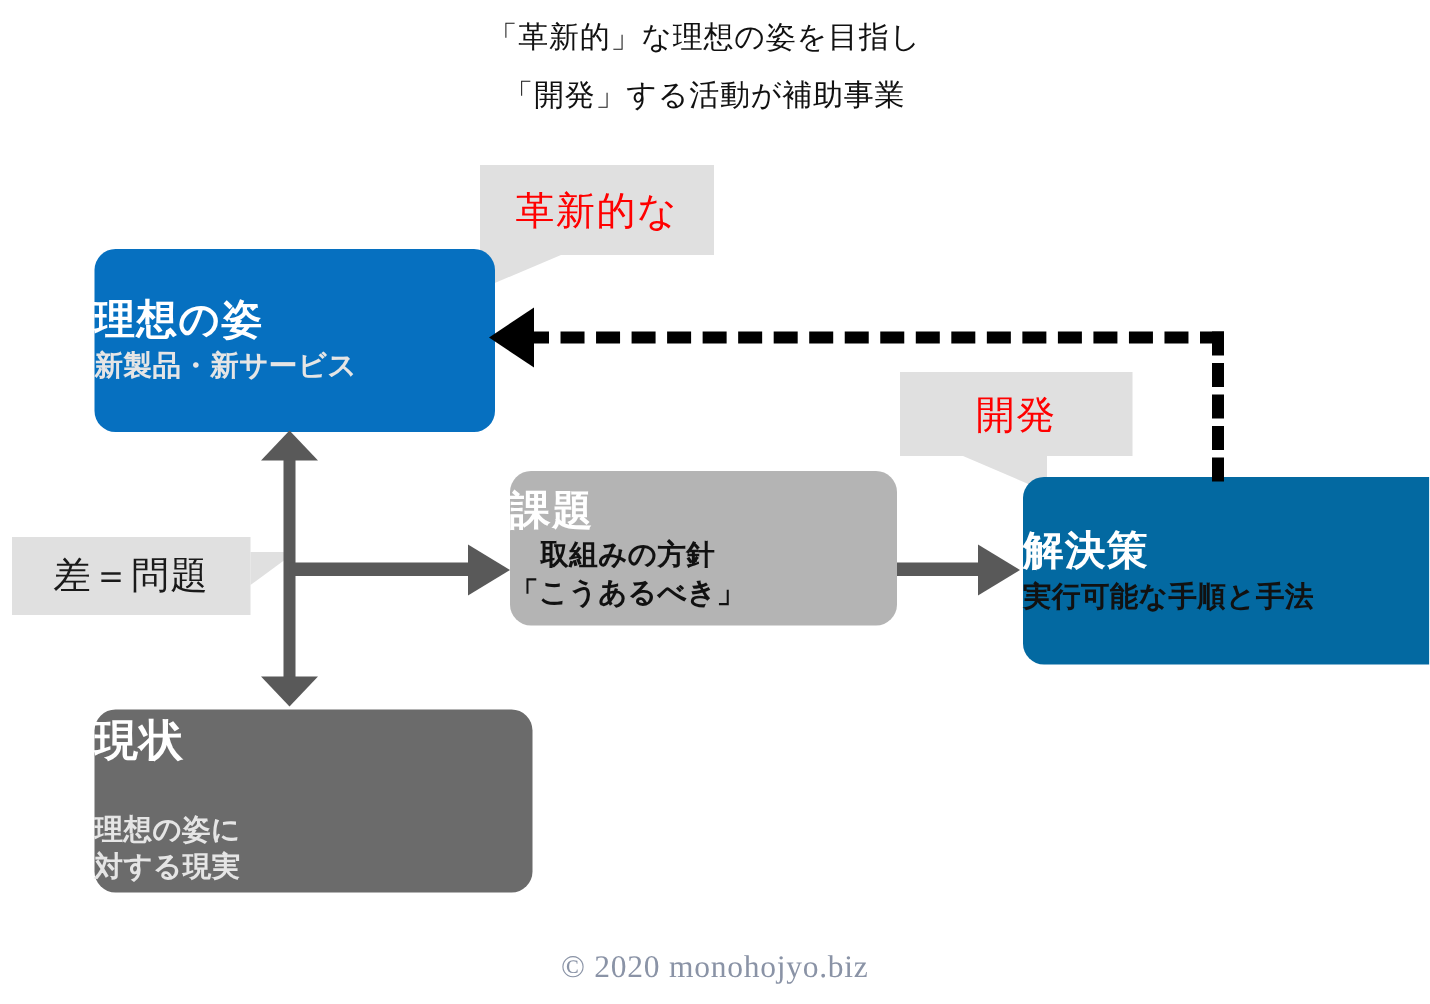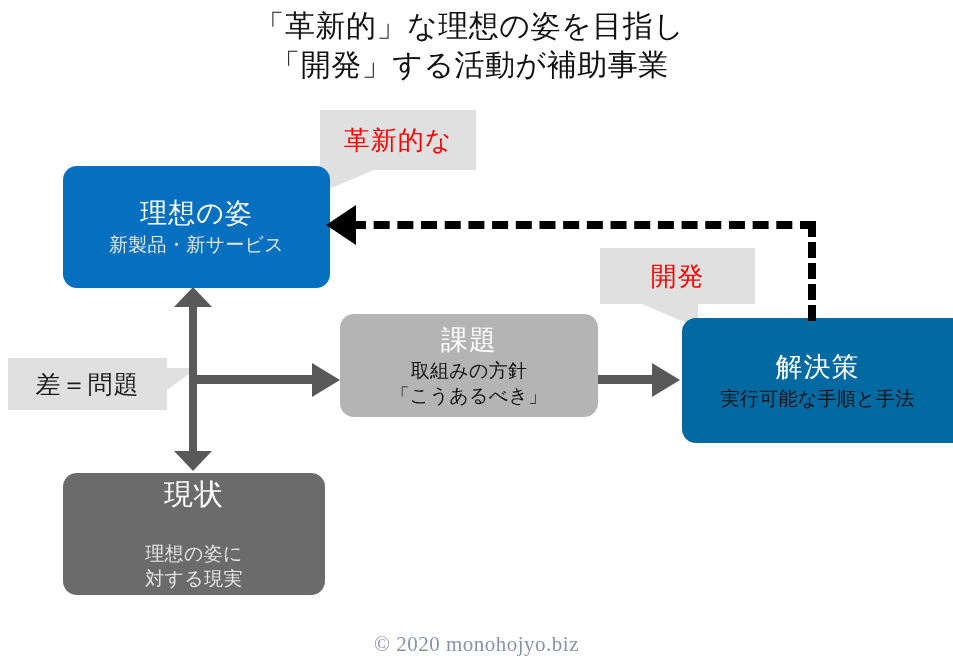--- a/index.html
+++ b/index.html
@@ -18,37 +18,38 @@
     overflow: hidden;
   }
 
   
   .title {
     position: absolute;
     left: 0;
     top: 6px;
     width: 939px;
     text-align: center;
-    font-size: 30px;
+    font-size: 20px;
     line-height: 39px;
     color: #111111;
     letter-spacing: 0.5px;
     white-space: pre;
   }
 
   
   .node {
     position: absolute;
     border-radius: 14px;
     box-sizing: border-box;
     display: flex;
     flex-direction: column;
-    align-items: center;
+    align-items: flex-start;
     justify-content: center;
     text-align: center;
+    font-weight: bold;
   }
   .node .headline {
     font-size: 27px;
     line-height: 33px;
     color: #ffffff;
     letter-spacing: 1px;
   }
   .node .sub {
     font-size: 19px;
     line-height: 25px;
@@ -58,21 +59,21 @@
   .sub-light { color: #e5e5e5; }
   .sub-dark  { color: #111111; }
 
   #node-ideal {
     left: 63px; top: 166px; width: 267px; height: 122px;
     background: #0670c0;
   }
   #node-ideal .sub { margin-top: 2px; }
 
   #node-current {
-    left: 63px; top: 473px; width: 262px; height: 122px;
+    left: 63px; top: 473px; width: 292px; height: 122px;
     background: #6b6b6b;
     gap: 26px;
   }
   #node-current .headline { font-size: 29px; }
   #node-current .sub { margin-top: 4px; }
 
   #node-issue {
     left: 340px; top: 314px; width: 258px; height: 103px;
     background: #b4b4b4;
   }

